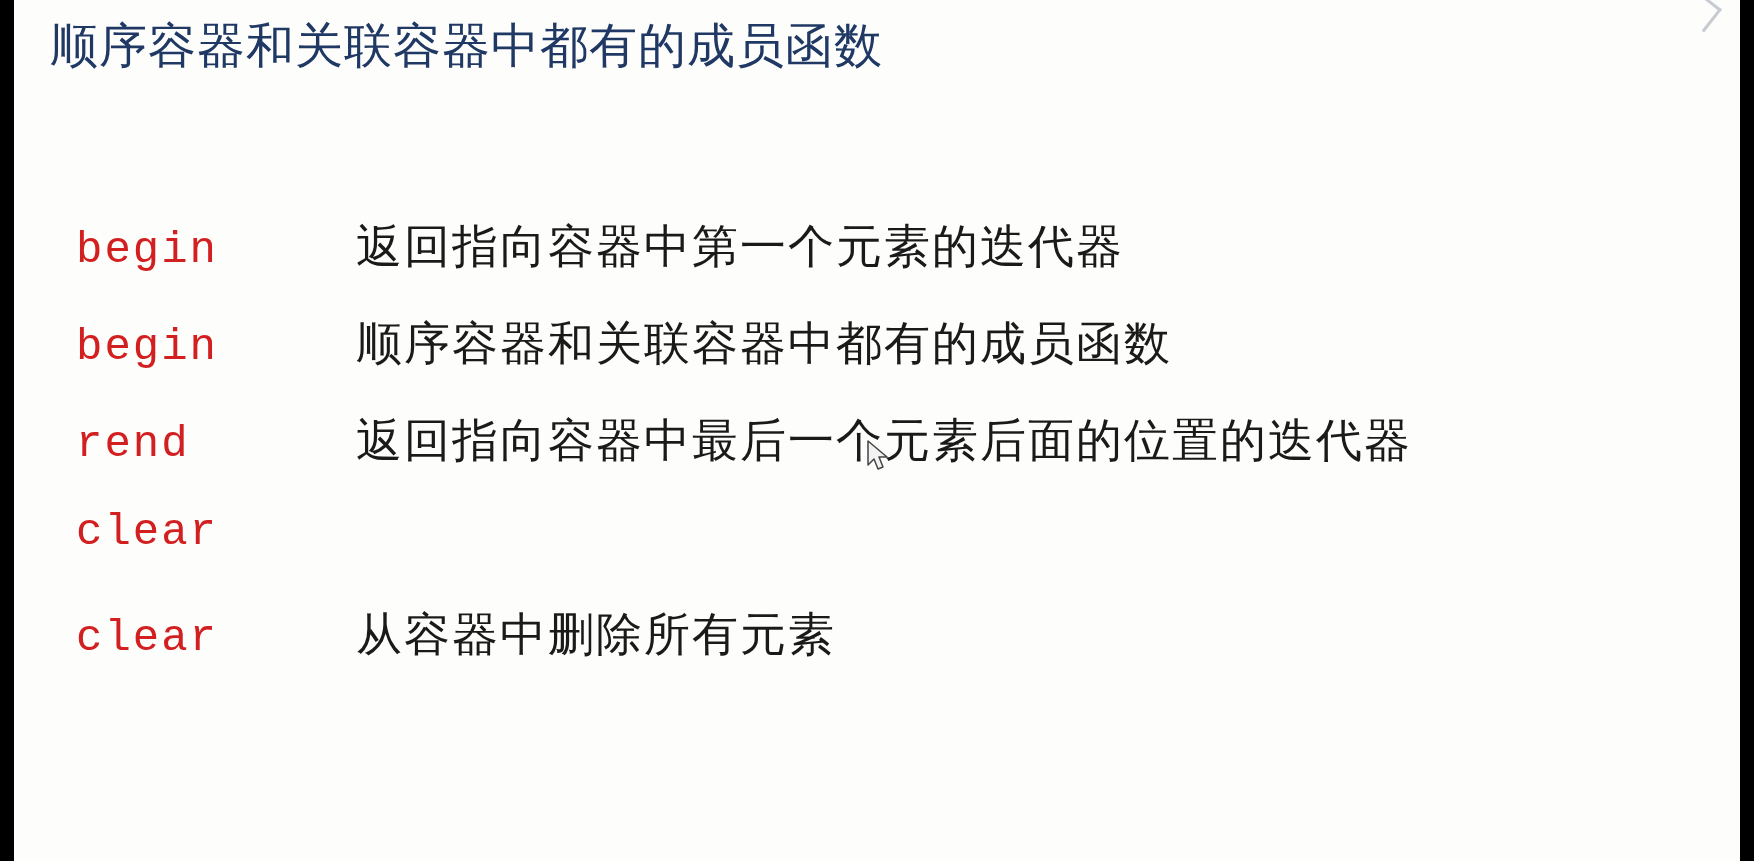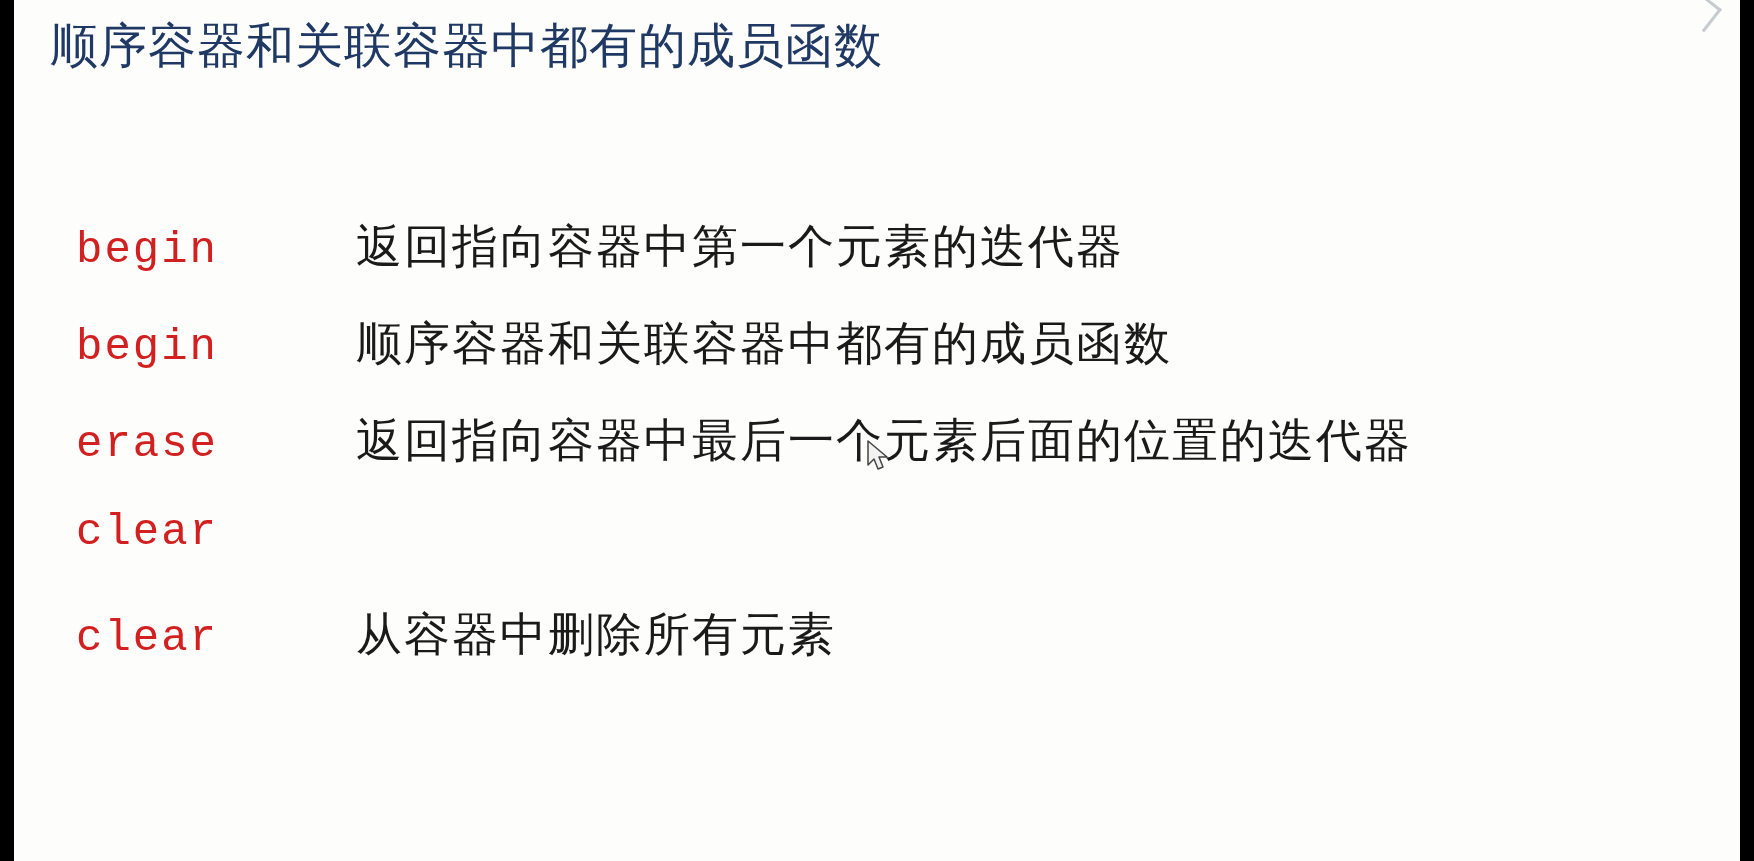--- a/index.html
+++ b/index.html
@@ -140,21 +140,21 @@
         <div class="desc">返回指向容器中第一个元素的迭代器</div>
       </div>
 
 
       <div class="row">
         <div class="fn">begin</div>
         <div class="desc">顺序容器和关联容器中都有的成员函数</div>
       </div>
 
       <div class="row">
-        <div class="fn">erase</div>
+        <div class="fn">rend</div>
         <div class="desc">返回指向容器中最后一个元素后面的位置的迭代器</div>
       </div>
 
       <div class="row">
         <div class="fn">clear</div>
       </div>
 
       <div class="row">
         <div class="fn">clear</div>
         <div class="desc">从容器中删除所有元素</div>

